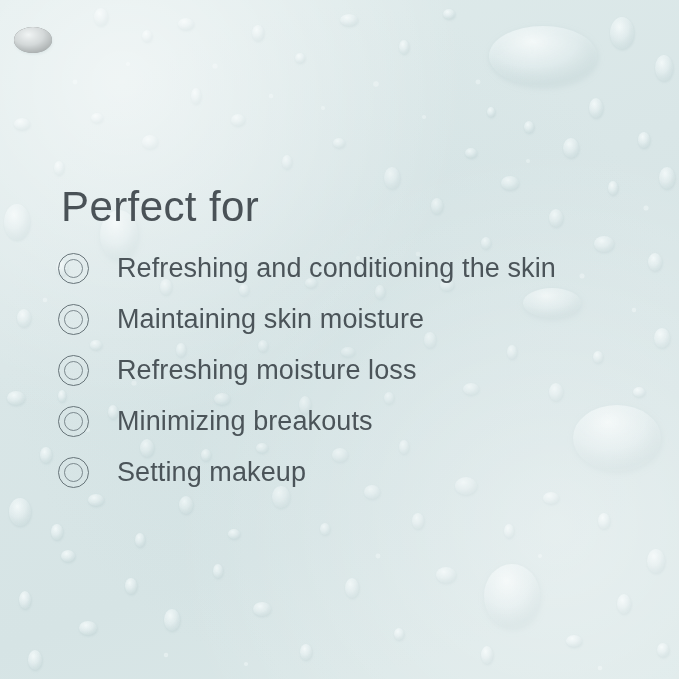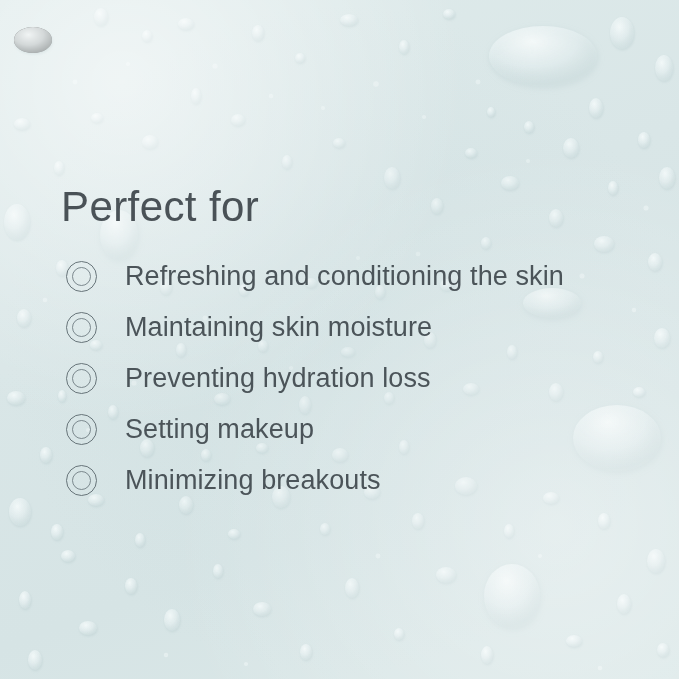--- a/index.html
+++ b/index.html
@@ -55,21 +55,21 @@
     letter-spacing: 0.4px;
     color: #4a5257;
     white-space: nowrap;
   }
 
   #benefit-list {
     position: absolute;
     left: 57px;
     top: 243px;
     list-style: none;
-    margin: 8px;
+    margin: 0;
     padding: 0;
   }
 
   .list-item {
     position: relative;
     height: 51px;
     display: flex;
     align-items: center;
   }
 
@@ -298,34 +298,34 @@
             <span class="ring-inner"></span>
         </span>
         <span class="item-label">Maintaining skin moisture</span>
       </li>
 
       <li class="list-item">
         <span class="bullet-icon">
           <span class="ring-outer"></span>
             <span class="ring-inner"></span>
         </span>
-        <span class="item-label">Preventing hydration loss</span>
+        <span class="item-label">Refreshing moisture loss</span>
+      </li>
+
+      <li class="list-item">
+        <span class="bullet-icon">
+          <span class="ring-outer"></span>
+            <span class="ring-inner"></span>
+        </span>
+        <span class="item-label">Minimizing breakouts</span>
       </li>
 
       <li class="list-item">
         <span class="bullet-icon">
           <span class="ring-outer"></span>
             <span class="ring-inner"></span>
         </span>
         <span class="item-label">Setting makeup</span>
-      </li>
-
-      <li class="list-item">
-        <span class="bullet-icon">
-          <span class="ring-outer"></span>
-            <span class="ring-inner"></span>
-        </span>
-        <span class="item-label">Minimizing breakouts</span>
       </li>
 
     </ul>
   </div>
 </div>
 
 </body></html>

